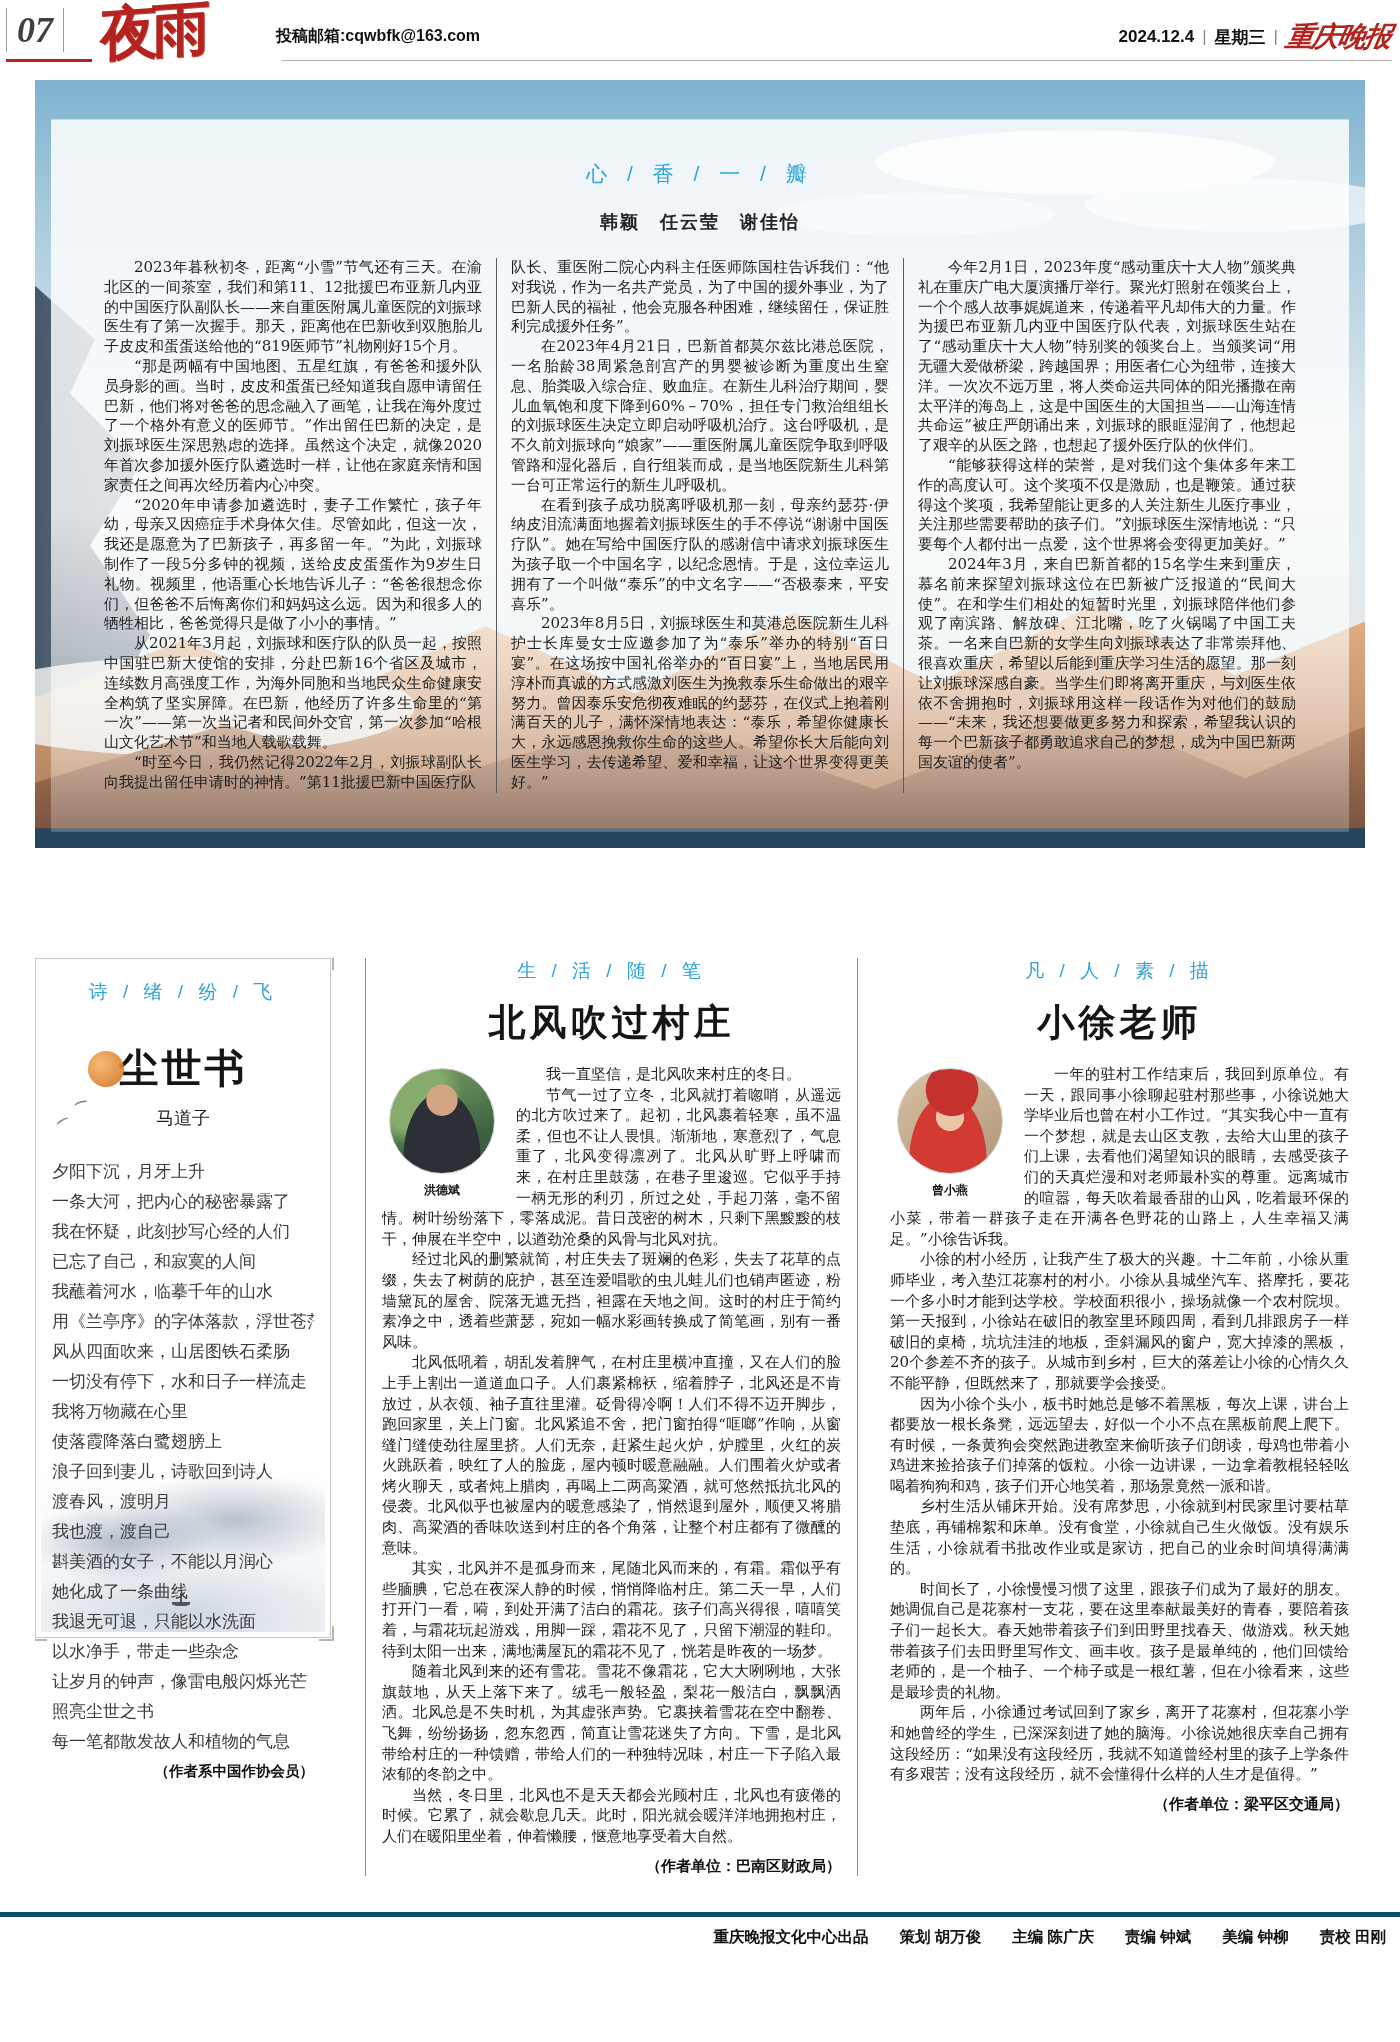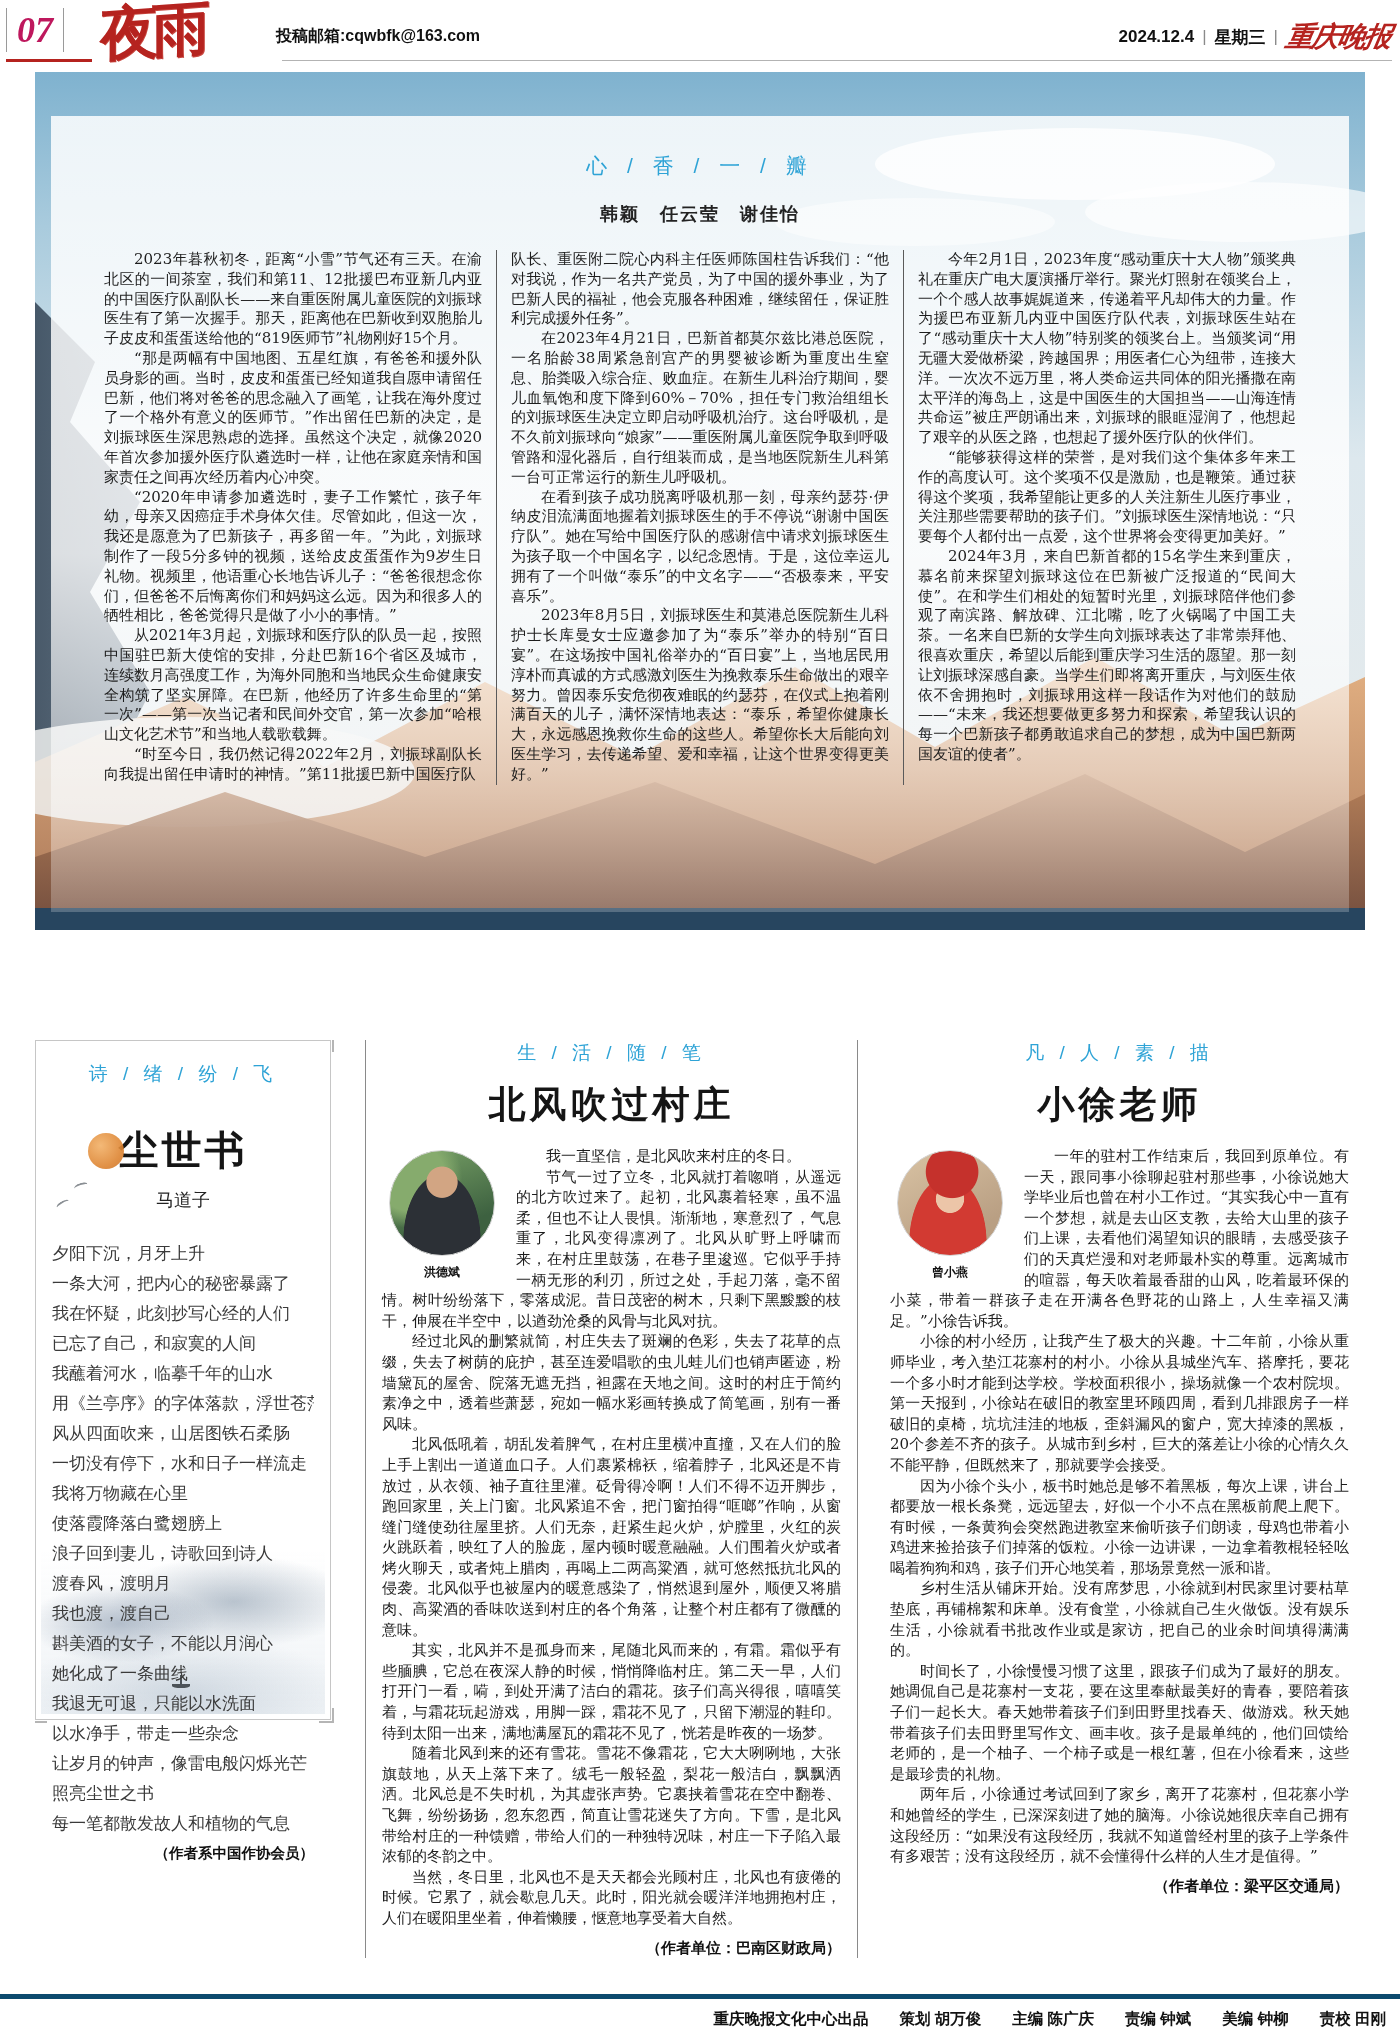--- a/index.html
+++ b/index.html
@@ -9,33 +9,33 @@
     font-family:"DejaVu Serif","Liberation Serif",serif; color:#222;
     position:relative;
   }
   
   .hdr { position:relative; height:64px; }
   .hdr-rule { position:absolute; left:282px; right:8px; top:60px; height:1px; background:#b3b3b3; }
   .hdr-red-rule { position:absolute; left:6px; top:59px; width:86px; height:3px; background:#b5231f; }
   .pagenum-wrap { position:absolute; left:6px; top:8px; display:flex; align-items:center; height:44px; }
   .vbar { display:inline-block; width:1px; height:44px; background:#9a9a9a; }
   .pagenum { font-family:"Liberation Serif",serif; font-style:italic; font-weight:700;
-    font-size:36px; color:#be185d; padding:0 10px; }
+    font-size:36px; color:#404040; padding:0 10px; }
   .yylogo { position:absolute; left:100px; top:2px; z-index:2; font-size:58px; line-height:1;
     color:#b5231f; font-weight:900; transform:rotate(-4deg) skewX(-4deg); letter-spacing:-6px;
     text-shadow:1px 1px 0 #c8473f; }
   .email { position:absolute; left:276px; top:26px; font-family:"Liberation Sans",sans-serif;
     font-weight:bold; font-size:16px; color:#111; }
   .dateline { position:absolute; right:10px; top:18px; font-family:"Liberation Sans",sans-serif;
     font-weight:bold; font-size:17px; color:#111; display:flex; align-items:center; gap:8px; }
   .dateline .sep { color:#8a8a8a; font-weight:normal; }
   .papername { color:#b5231f; font-family:"DejaVu Serif",serif; font-style:italic;
     font-weight:900; font-size:28px; transform:skewX(-10deg); letter-spacing:-2px; }
   
-  .feature { position:relative; margin:8px 35px 0; height:858px; overflow:hidden; }
+  .feature { position:relative; margin:16px 35px 0; height:768px; overflow:hidden; }
   .feature-bg { position:absolute; inset:0; width:100%; height:100%; }
   .feature-inner { position:relative; z-index:1; padding:80px 55px 0; text-align:center; }
   .kicker { font-family:"Liberation Sans",sans-serif; font-size:21px; color:#2ea3d6;
     letter-spacing:7px; font-weight:500; }
   .feature-title { margin-top:20px; font-size:58px; font-weight:900; letter-spacing:9px;
     color:#151515; }
   .feature-authors { margin-top:22px; font-size:18px; letter-spacing:2px; color:#222;
     font-weight:600; }
   .fcols { display:flex; text-align:left; margin-top:24px; }
   .fcol { flex:1; padding:0 14px; font-size:15px; line-height:19.8px; text-align:justify;

